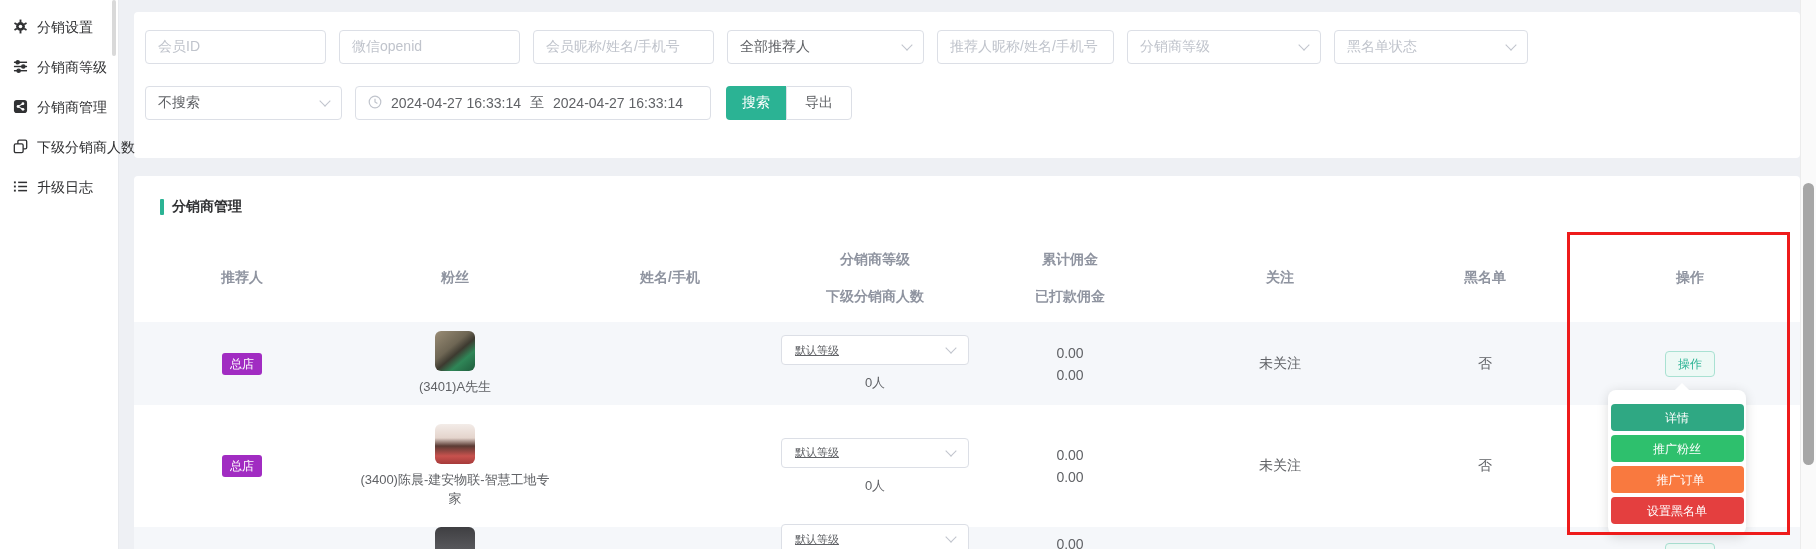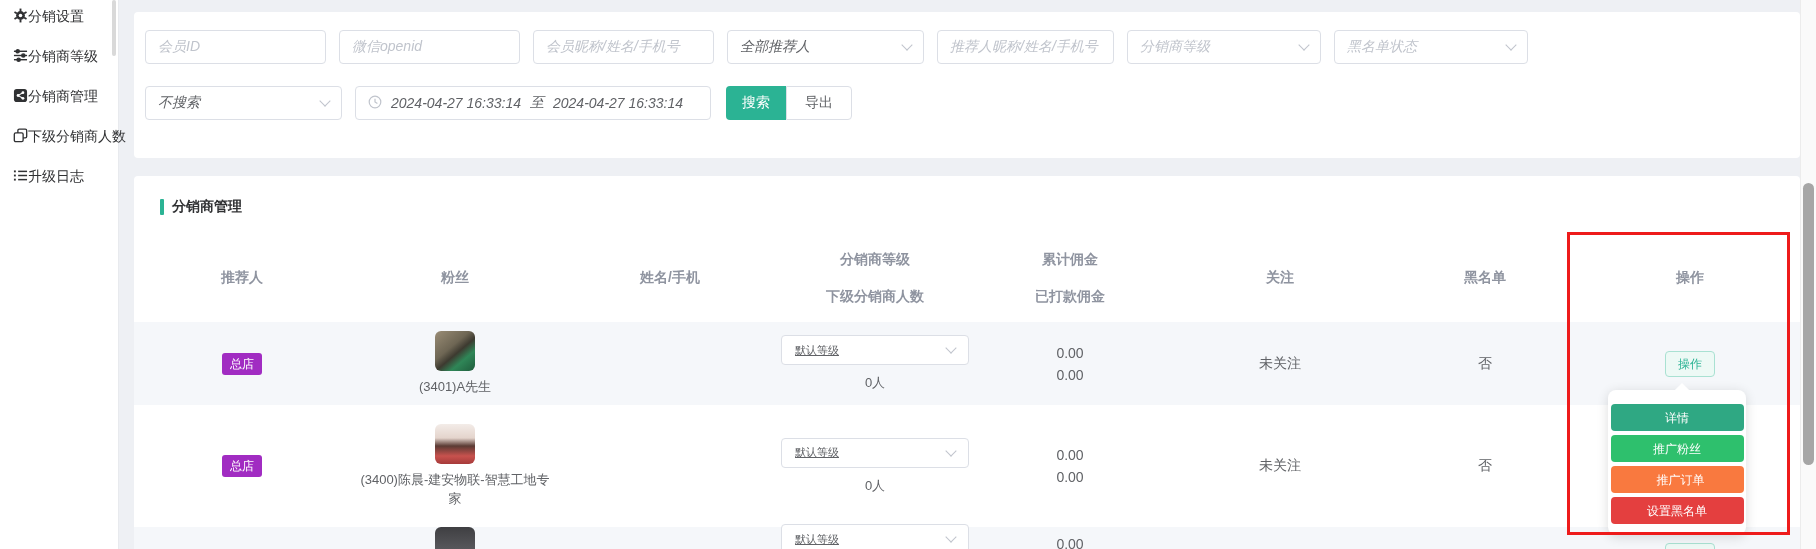--- a/index.html
+++ b/index.html
@@ -2,32 +2,32 @@
 <html><head>
 <meta charset="utf-8">
 <style>
   html,body{margin:0;padding:0;}
   body{font-family:"Liberation Sans","DejaVu Sans",sans-serif;}
   .screen{position:relative;width:1816px;height:549px;background:#eef0f4;overflow:hidden;}
 
   
   .sidebar{position:absolute;left:0;top:0;width:118px;height:100%;background:#fff;border-right:1px solid #e8eaee;z-index:2;}
   .side-list{padding-top:8px;}
-  .side-item{display:flex;align-items:flex-start;height:40px;padding-left:13px;font-size:14px;color:#303133;cursor:pointer;white-space:nowrap;}
+  .side-item{display:flex;align-items:center;gap:9px;height:40px;padding-left:13px;font-size:14px;color:#303133;cursor:pointer;white-space:nowrap;}
   .side-item svg{flex:none;}
   .side-thumb{position:absolute;left:112px;top:0;width:4px;height:56px;background:#d9d9d9;border-radius:2px;}
 
   
   .filter-card{position:absolute;left:134px;top:12px;width:1666px;height:146px;background:#fff;border-radius:4px;z-index:1;}
   .table-card{position:absolute;left:134px;top:176px;width:1666px;height:373px;background:#fff;border-radius:4px 4px 0 0;overflow:hidden;z-index:1;}
 
   
   .frow1{position:absolute;left:11px;top:18px;display:flex;gap:13px;}
   .frow2{position:absolute;left:11px;top:74px;display:flex;align-items:center;}
-  .ctrl{box-sizing:border-box;height:34px;border:1px solid #dcdfe6;border-radius:4px;background:#fff;display:flex;align-items:center;padding:0 12px;font-size:14px;font-style:italic;}
+  .ctrl{box-sizing:border-box;height:34px;border:1px solid #dcdfe6;border-radius:4px;background:#fff;display:flex;align-items:center;padding:0 12px;font-size:14px;}
   .ph{color:#c0c4cc;}
   .val{color:#606266;}
   .sel{justify-content:space-between;cursor:pointer;}
   .chev{width:7px;height:7px;border-right:1.3px solid #c0c4cc;border-bottom:1.3px solid #c0c4cc;transform:rotate(45deg);margin-top:-4px;flex:none;margin-left:8px;}
   .w181{width:181px;} .w197{width:197px;} .w177{width:177px;} .w194{width:194px;}
   .date-box{width:356px;gap:9px;margin-left:13px;color:#606266;cursor:pointer;padding-left:12px;}
   .date-box svg{flex:none;}
   .btn-search{margin-left:15px;width:60px;height:34px;border:none;border-radius:4px 0 0 4px;color:#fff;font-size:14px;cursor:pointer;font-family:inherit;}
   .btn-export{width:66px;height:34px;box-sizing:border-box;background:#fff;border:1px solid #dcdfe6;border-radius:0 4px 4px 0;color:#606266;font-size:14px;cursor:pointer;font-family:inherit;}
 

